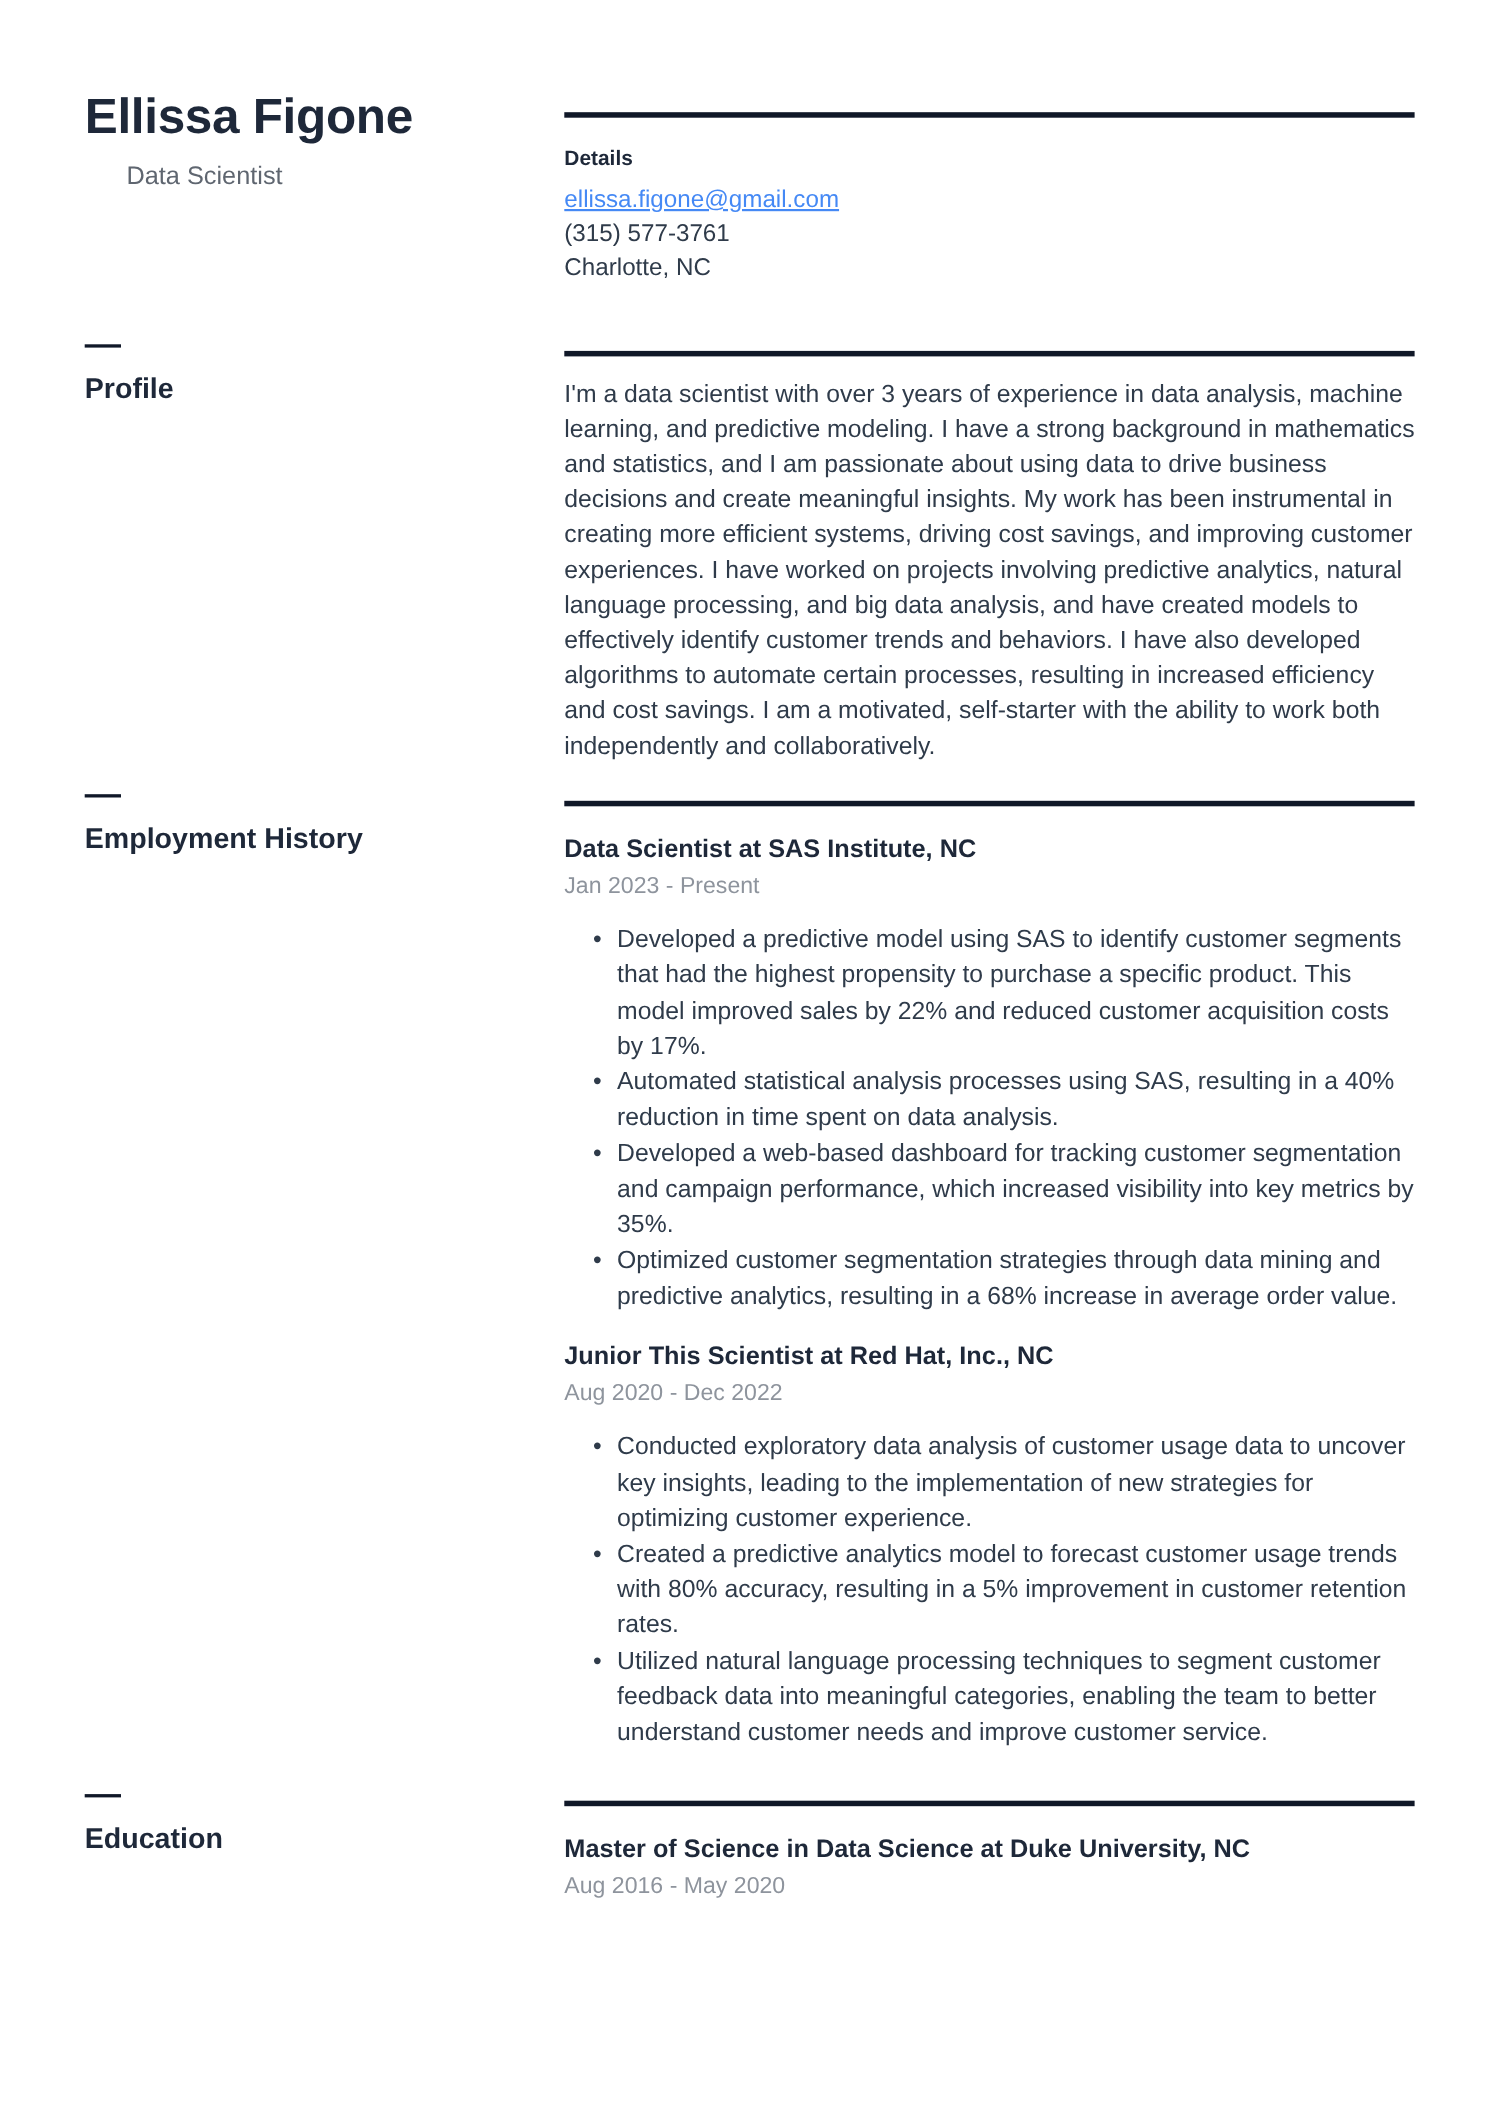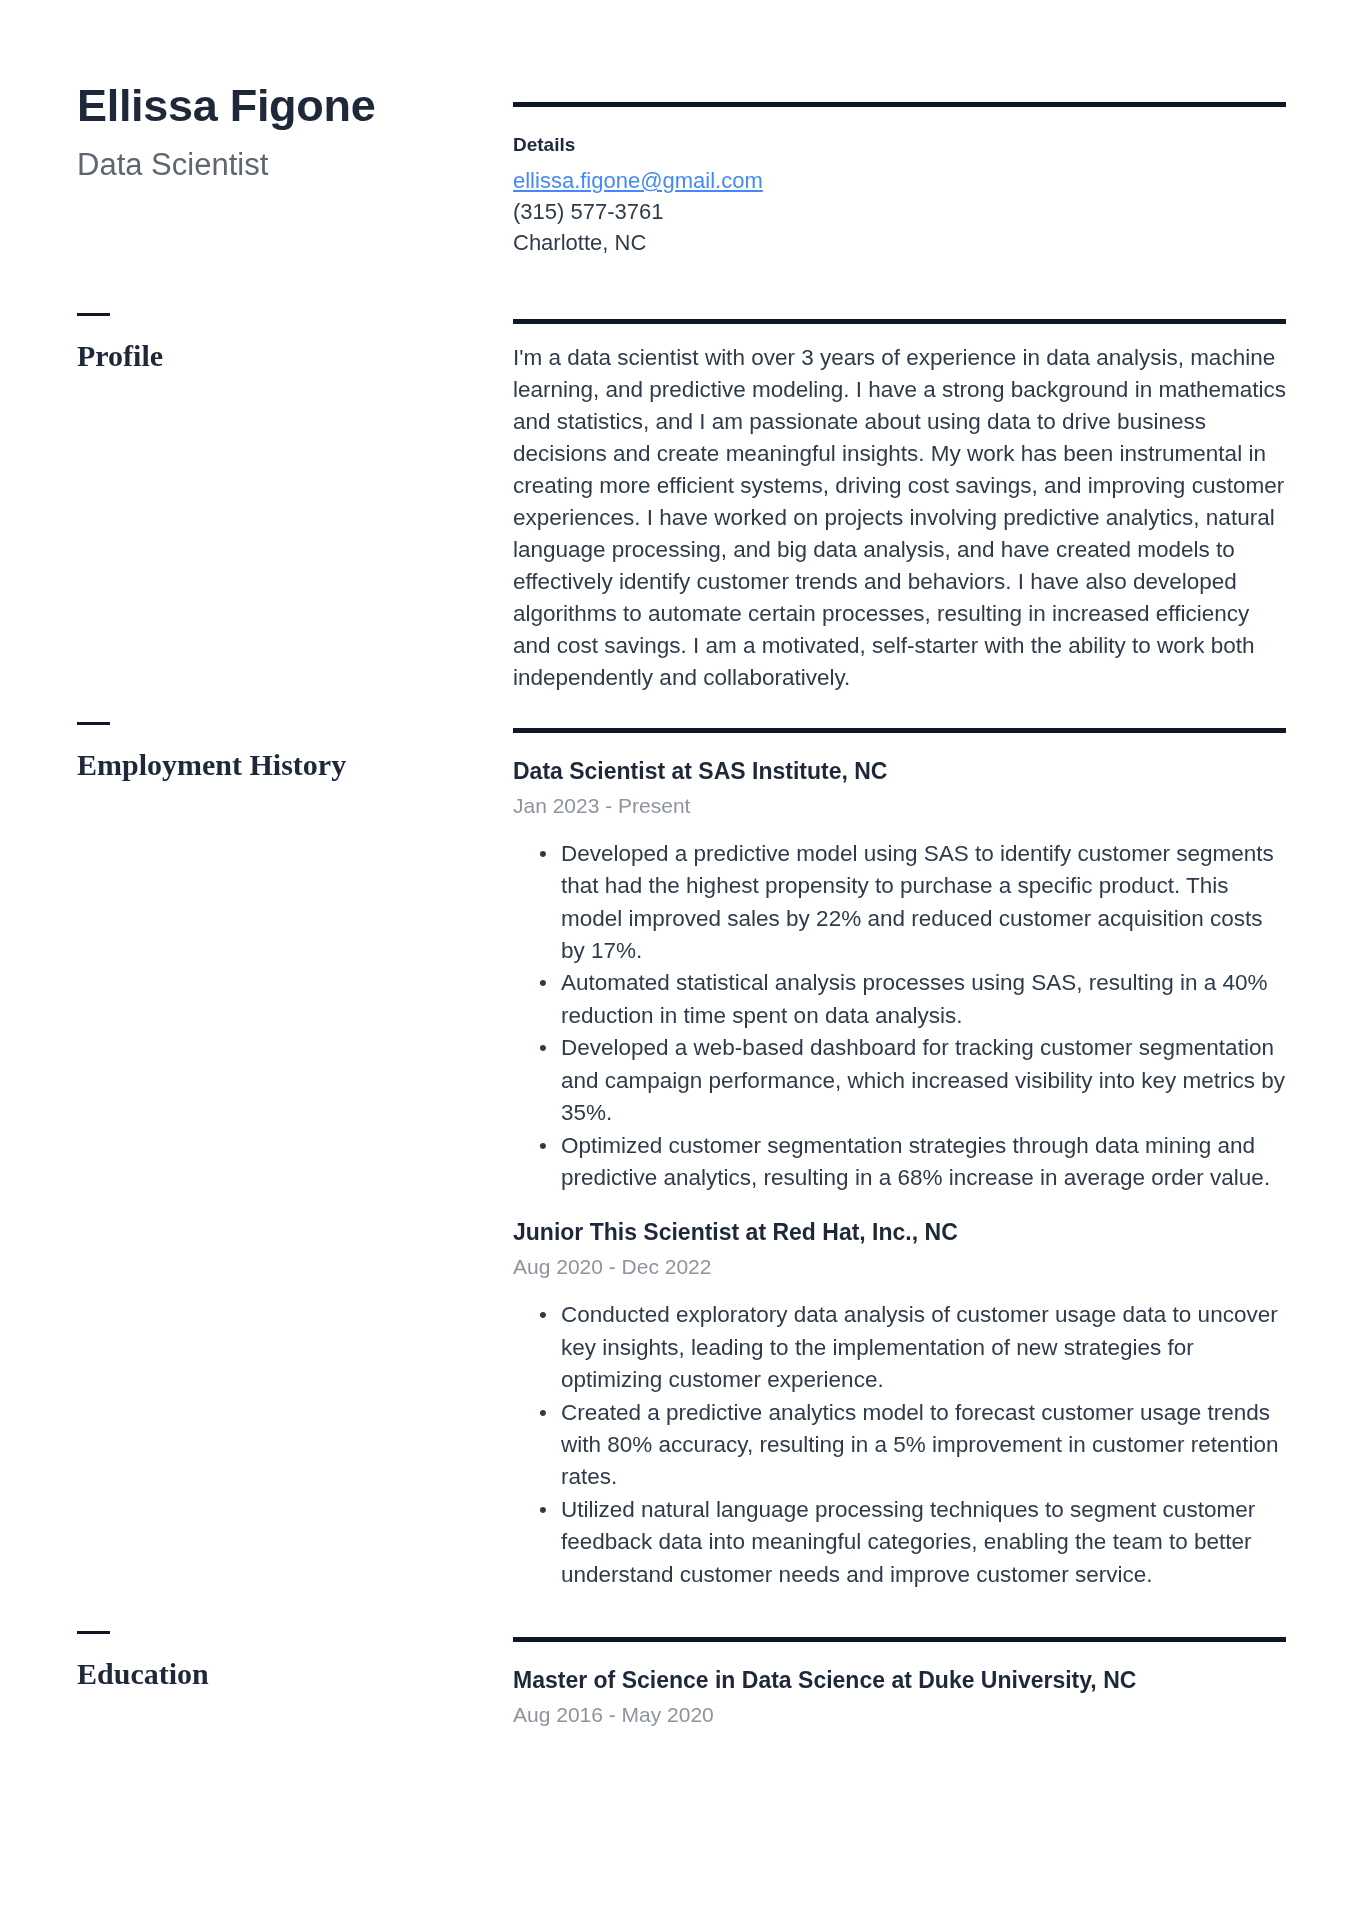--- a/index.html
+++ b/index.html
@@ -36,36 +36,36 @@
   
   .name{
     font-size:45px;
     font-weight:700;
     color:var(--heading);
     letter-spacing:-0.3px;
     line-height:1.15;
   }
   .subtitle{
     margin-top:14px;
-    font-size:31px;
+    font-size:23px;
     color:var(--subtitle);
     line-height:1.2;
+    margin-left:38px;
   }
   .dash{
     width:33px;
     height:3px;
     background:var(--rule);
   }
   .side-heading{
     margin-top:22px;
-    font-size:30px;
+    font-size:26px;
     font-weight:700;
     color:var(--heading);
     line-height:1.2;
-    font-family:Liberation Serif, serif;
   }
 
   
   .rule{
     height:5px;
     background:var(--rule);
   }
   .rule-details{margin-top:22px;}
   .rule-inline{margin-top:6px;}
   .r-heading{

